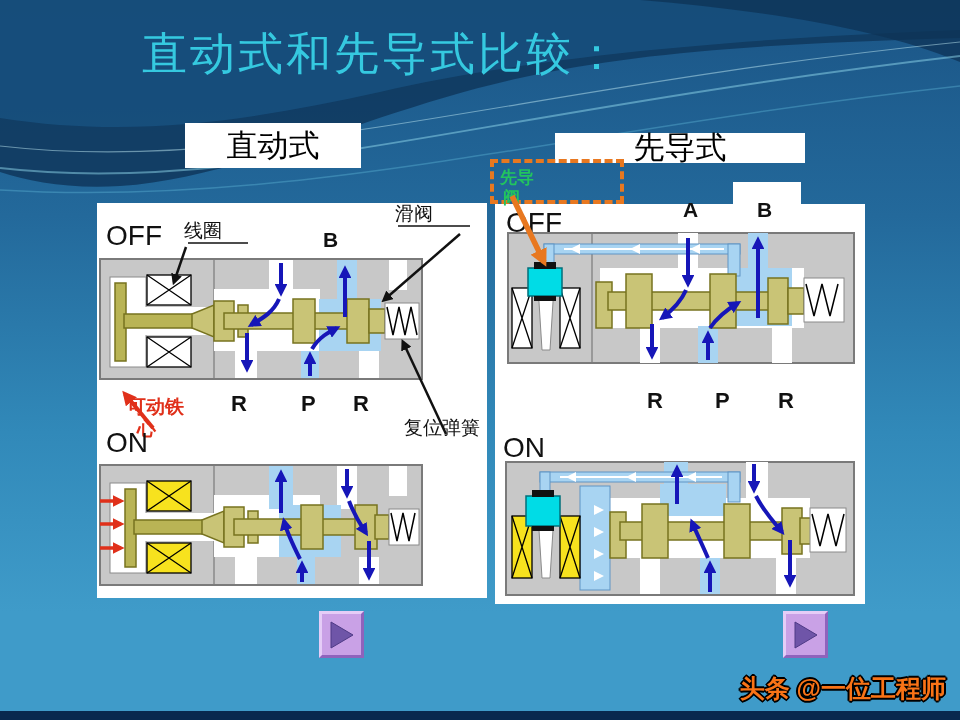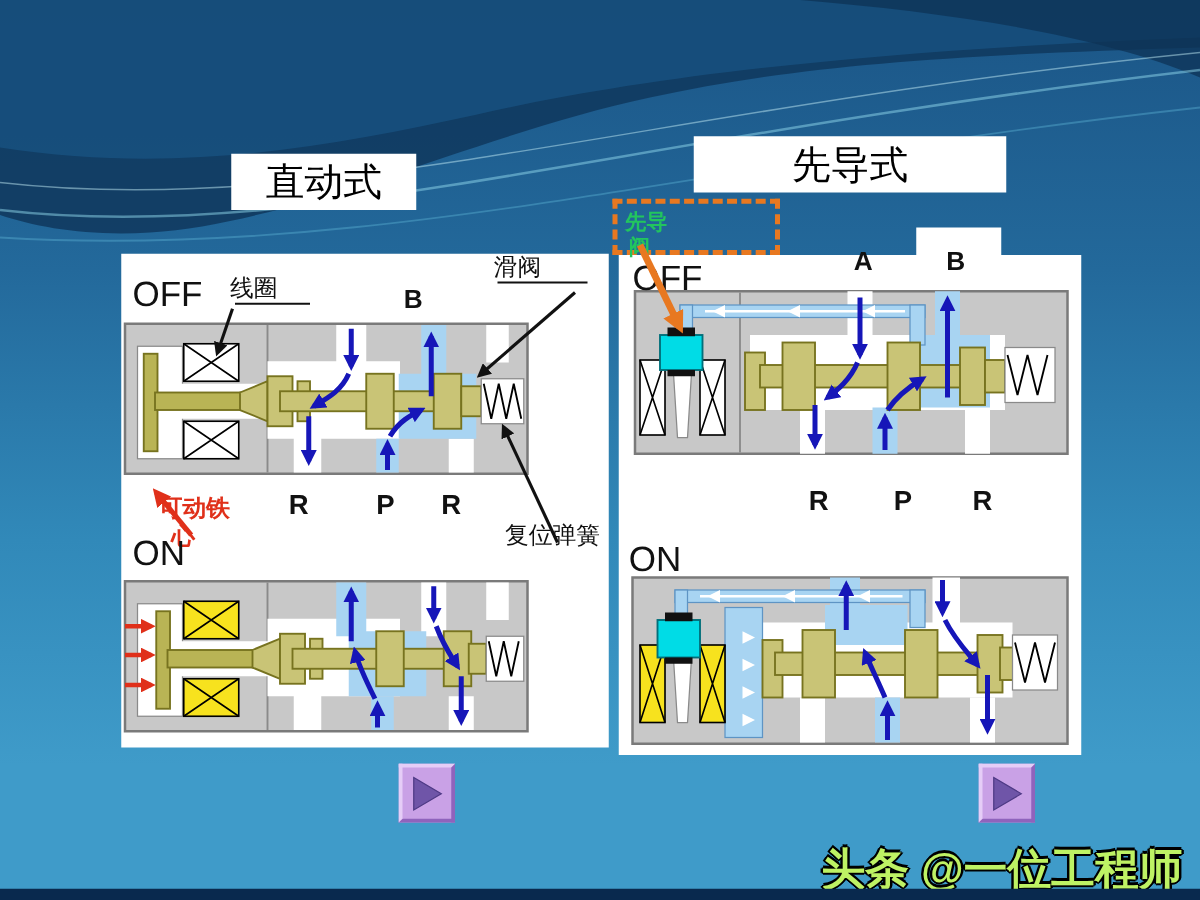--- a/index.html
+++ b/index.html
@@ -20,22 +20,22 @@
   #dash-box{position:absolute;left:490px;top:159px;width:126px;height:37px;
             border:4px dashed #E87820;z-index:2;}
   .callout-orange{color:#22c55e;font-weight:bold;font-size:17px;z-index:3;}
   .red-label{color:#E0301A;font-weight:bold;}
   #overlay{position:absolute;left:0;top:0;z-index:4;pointer-events:none;}
   .play-btn{position:absolute;width:45px;height:47px;z-index:3;background:#C9A1E6;
             border-top:3px solid #E5CDF7;border-left:3px solid #E5CDF7;
             border-right:3px solid #8F63BC;border-bottom:3px solid #8F63BC;
             box-sizing:border-box;display:flex;align-items:center;justify-content:center;
             cursor:pointer;}
-  #watermark{position:absolute;right:14px;top:672px;z-index:3;font-size:35px;
-             font-weight:bold;color:#bef264;
+  #watermark{position:absolute;right:14px;top:672px;z-index:3;font-size:25px;
+             font-weight:bold;color:#f97316;
              text-shadow:-2px 0 #000,2px 0 #000,0 -2px #000,0 2px #000,
                          -1px -1px #000,1px 1px #000,-1px 1px #000,1px -1px #000;}
   #bottom-strip{position:absolute;left:0;top:711px;width:960px;height:9px;
                 background:#09294E;z-index:3;}
   svg{display:block;}
   .valve-svg{position:absolute;z-index:1;}
 </style>
 </head>
 <body>
 
@@ -53,25 +53,26 @@
     </defs>
     <rect x="0" y="0" width="960" height="720" fill="url(#bgGrad)"></rect>
     <path d="M0,0 H960 V38 C760,44 640,52 520,78 C380,108 240,178 120,186 C70,189 30,182 0,172 Z" fill="#10395E" opacity="0.88"></path>
     <path d="M0,0 H960 V30 C700,40 520,60 380,92 C260,118 140,140 0,118 Z" fill="#1C5E92" opacity="0.5"></path>
     <path d="M960,0 H640 C760,10 880,28 960,62 Z" fill="#0E3356" opacity="0.75"></path>
     <path d="M0,168 C240,196 480,112 960,56" fill="none" stroke="#8FD8EC" stroke-width="2" opacity="0.5"></path>
     <path d="M0,146 C260,176 520,86 960,42" fill="none" stroke="#BFEAF4" stroke-width="1.2" opacity="0.5"></path>
     <path d="M0,190 C300,208 560,130 960,86" fill="none" stroke="#5FB6D8" stroke-width="1.5" opacity="0.4"></path>
   </svg>
 
-
-  <div class="name-box" style="left:185px;top:123px;width:148px;height:45px;">
+  <div id="title" class="lbl">直动式和先导式比较：</div>
+
+  <div class="name-box" style="left:185px;top:123px;width:176px;height:45px;">
     <span>直动式</span>
   </div>
-  <div class="name-box" style="left:555px;top:109px;width:250px;height:45px;">
+  <div class="name-box" style="left:555px;top:133px;width:250px;height:30px;">
     <span>先导式</span>
   </div>
 
   <div id="dash-box"></div>
   <div class="lbl callout-orange" style="left:500px;top:166px;">先导</div>
   <div class="lbl callout-orange" style="left:503px;top:186px;">阀</div>
 
   <div class="panel" style="left:97px;top:203px;width:390px;height:395px;">
 
     <svg class="valve-svg" style="left:0;top:52px;" width="340" height="128" viewBox="0 0 340 128">

